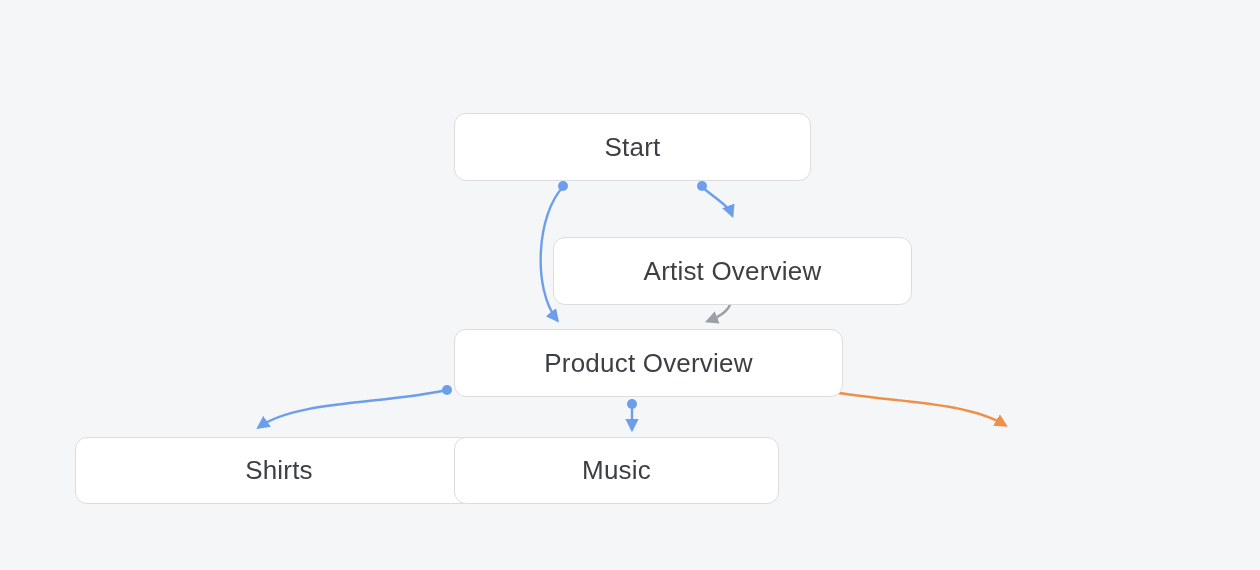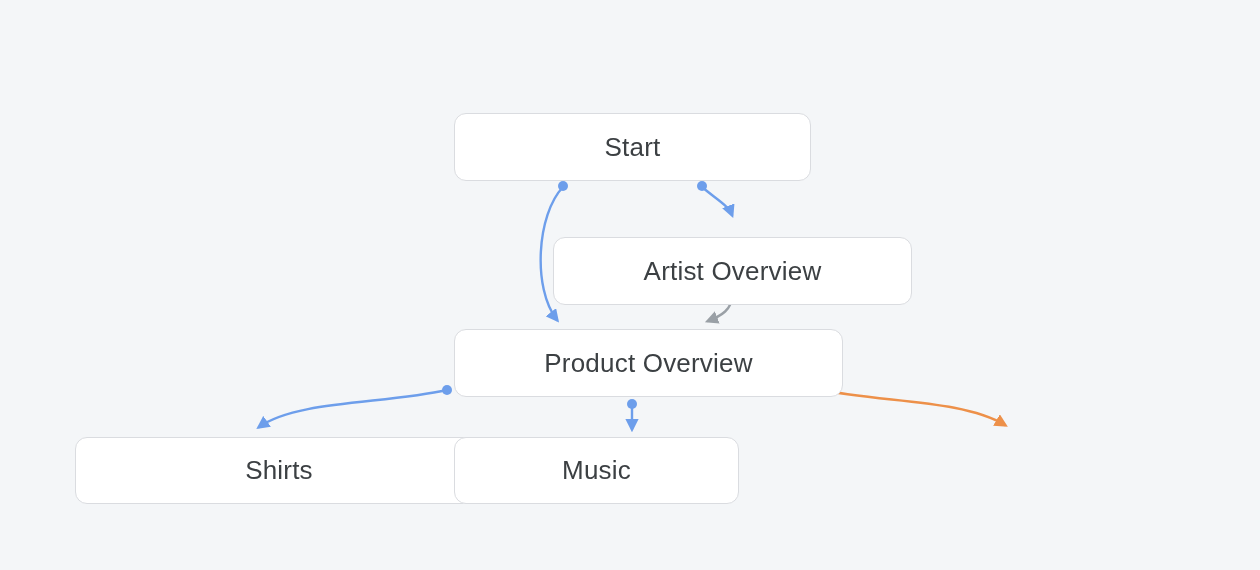--- a/index.html
+++ b/index.html
@@ -30,21 +30,21 @@
     border-radius:12px;
     display:flex;align-items:center;justify-content:center;
     color:var(--node-text,#3c4043);
     font-size:26px;font-weight:500;letter-spacing:0.2px;
     cursor:pointer;
   }
   .node-start           {left:454px;top:113px;width:357px;height:68px;}
   .node-artist-overview {left:553px;top:221px;width:359px;height:68px;margin-top:16px;}
   .node-product-overview{left:454px;top:329px;width:389px;height:68px;}
   .node-shirts          {left:75px; top:437px;width:408px;height:67px;}
-  .node-music           {left:454px;top:437px;width:285px;height:67px;}
+  .node-music           {left:454px;top:437px;width:325px;height:67px;}
   .node-product         {left:832px;top:437px;width:357px;height:67px;}
 </style>
 </head>
 <body>
 
 <div class="canvas">
 
   <svg class="edges" width="1260" height="570" viewBox="0 0 1260 570" xmlns="http://www.w3.org/2000/svg">
     <defs>
       <marker id="arr-blue" viewBox="0 0 10 10" refX="7.5" refY="5" markerWidth="5.5" markerHeight="5.5" orient="auto-start-reverse">

